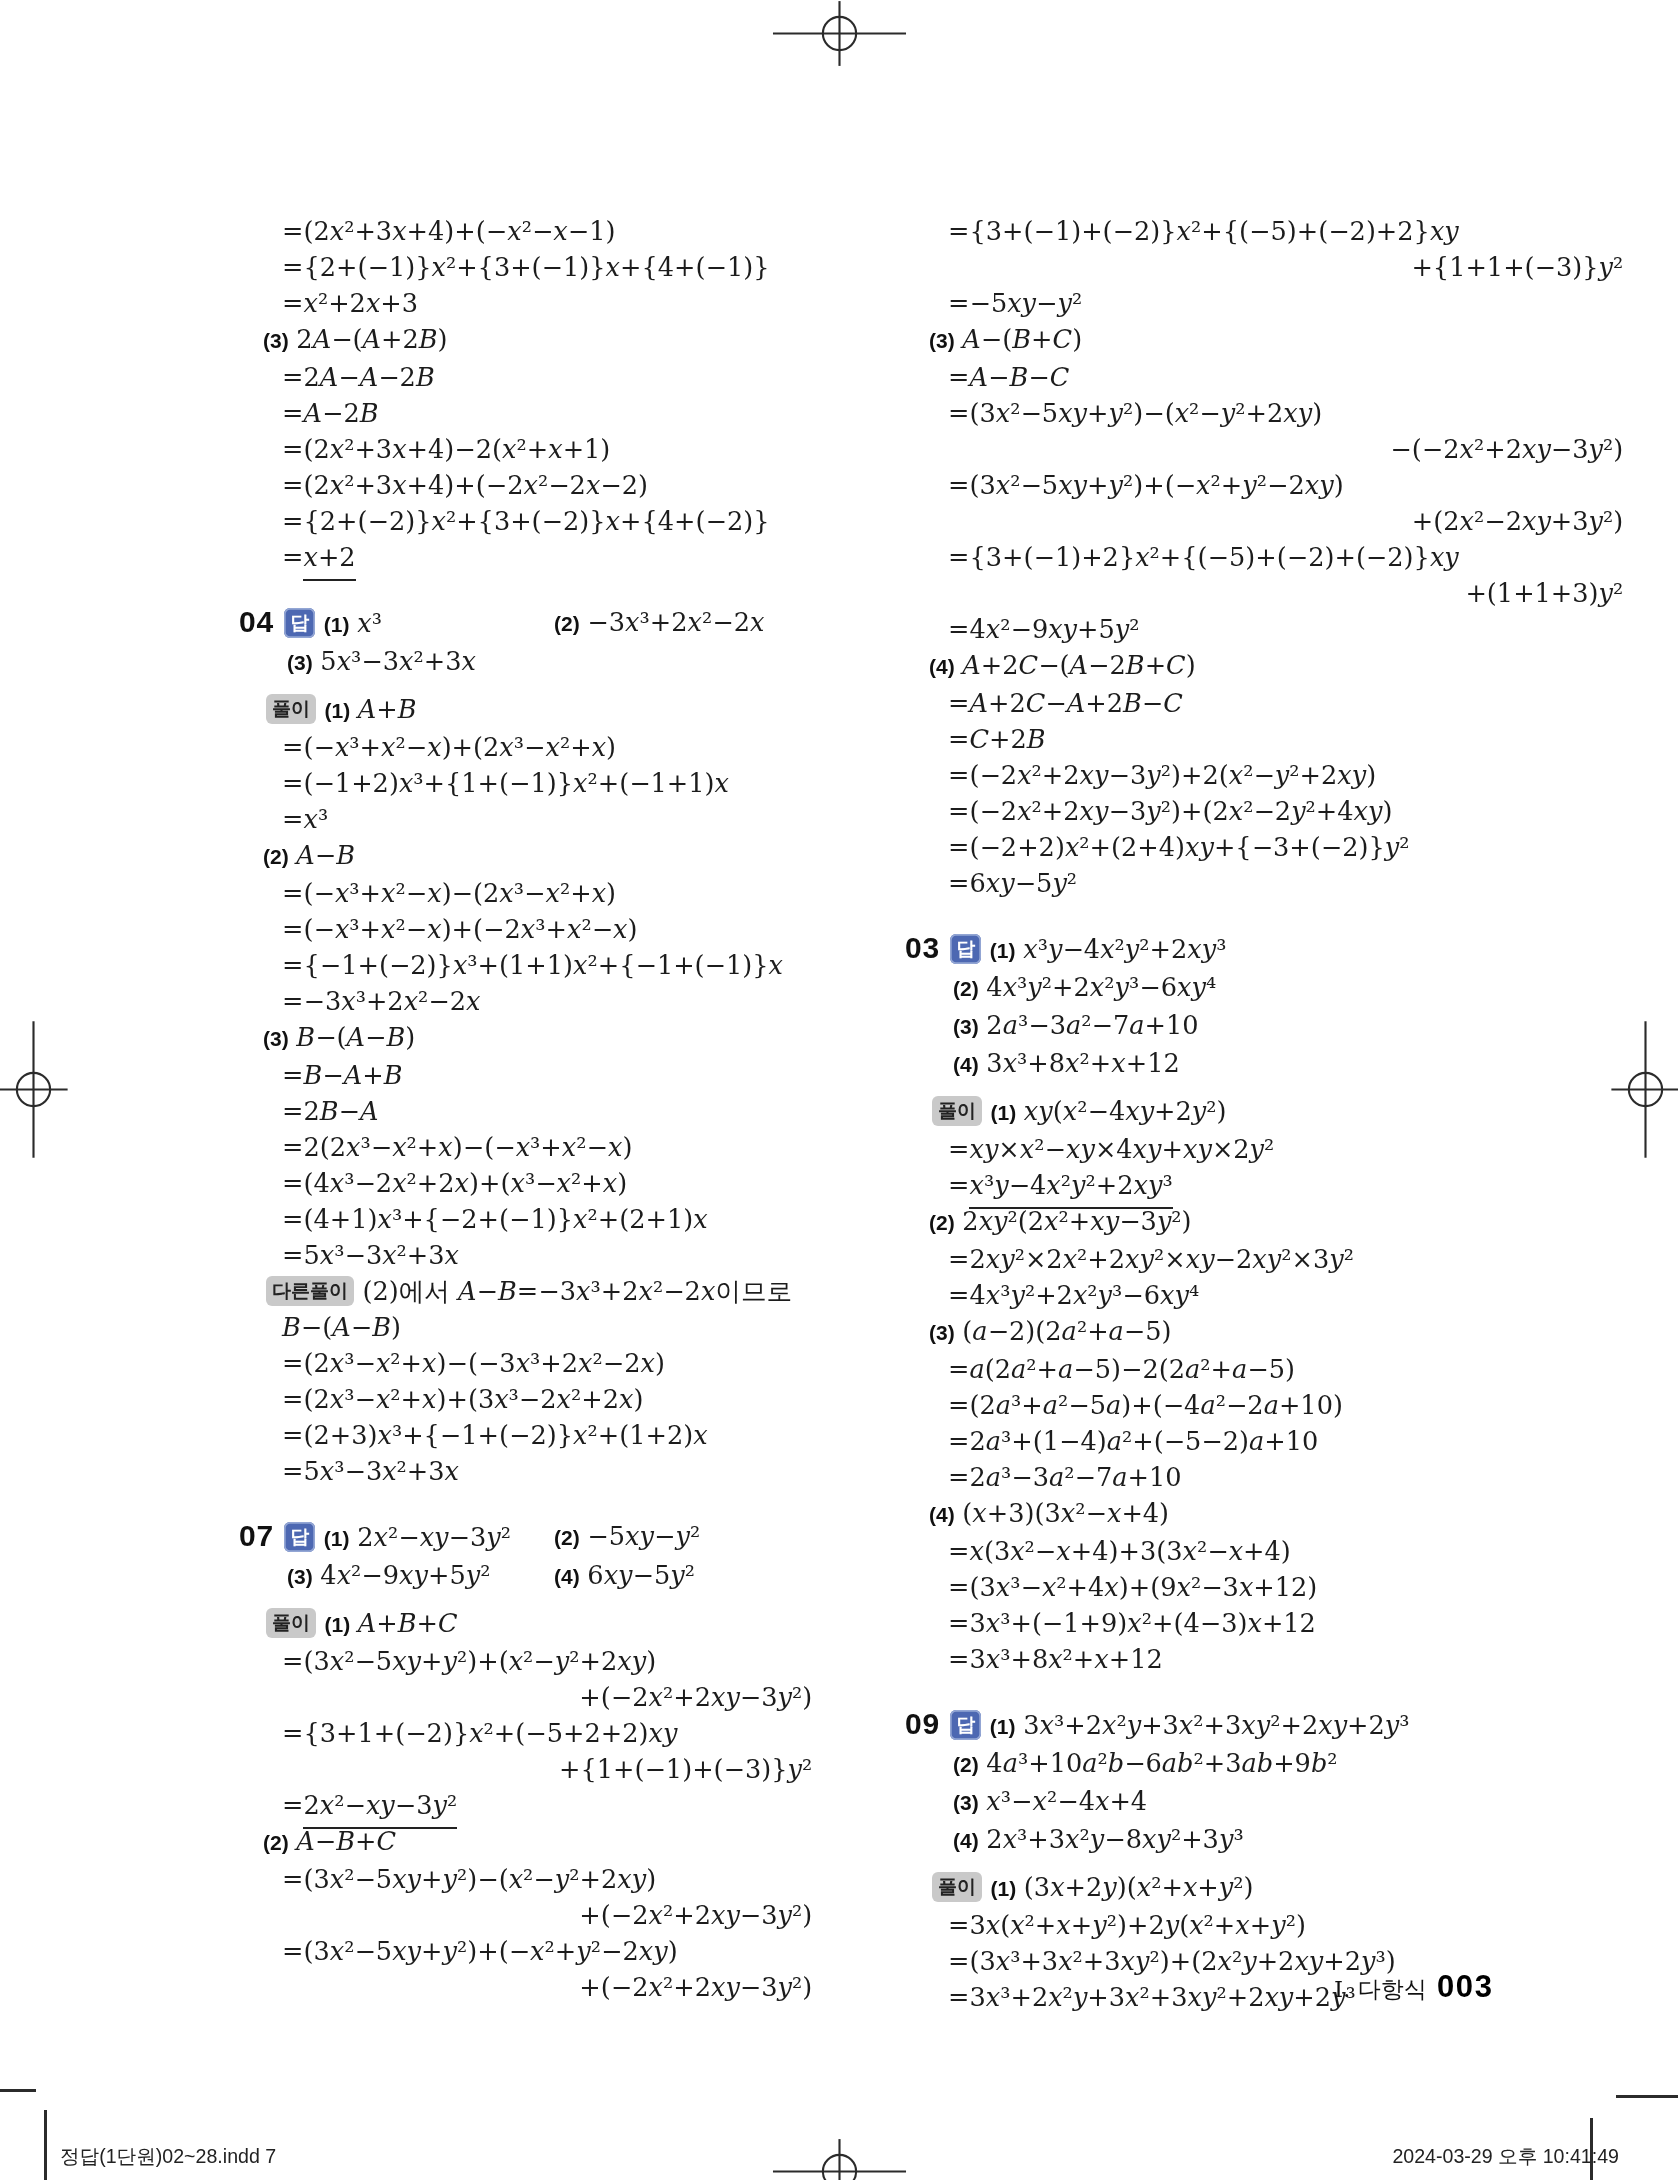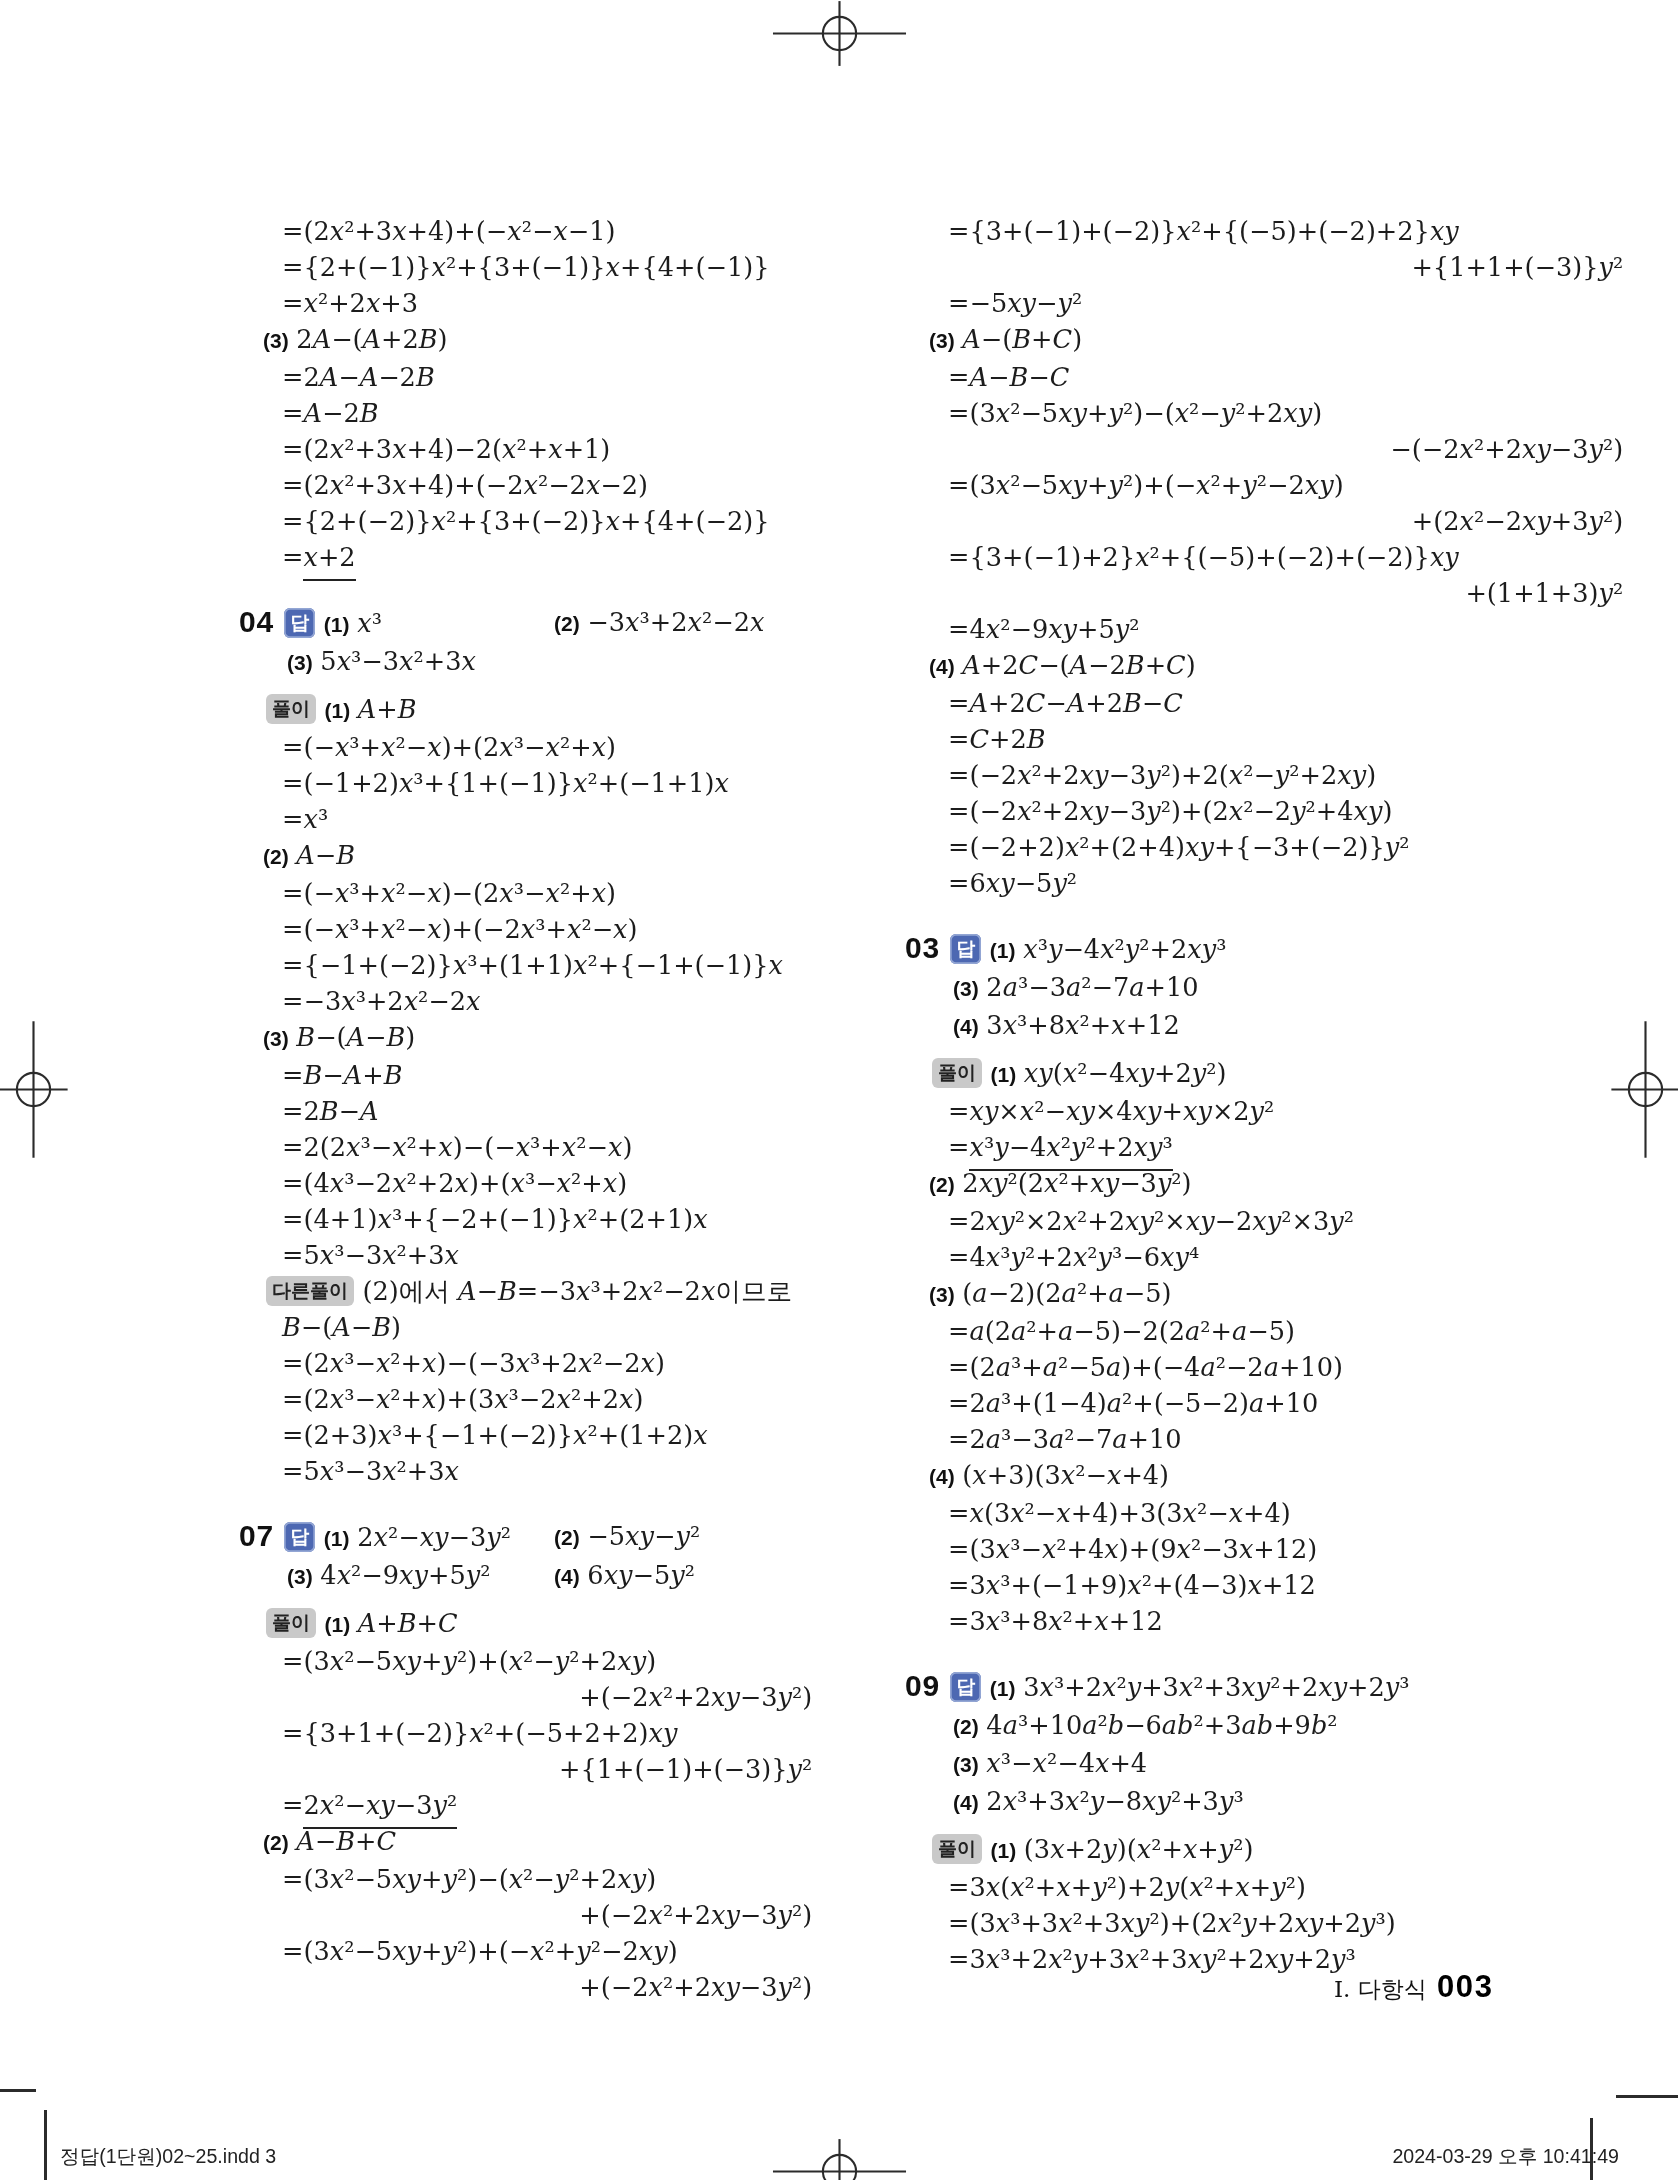--- a/index.html
+++ b/index.html
@@ -149,20 +149,21 @@
       <div class="row t-cont"><span class="math">+(1+1+3)<i>y</i>²</span></div>
       <div class="row t-eq"><span class="math">=4<i>x</i>²−9<i>xy</i>+5<i>y</i>²</span></div>
       <div class="row t-item"><span class="lbl">(4)</span><span class="math"><i>A</i>+2<i>C</i>−(<i>A</i>−2<i>B</i>+<i>C</i>)</span></div>
       <div class="row t-eq"><span class="math">=<i>A</i>+2<i>C</i>−<i>A</i>+2<i>B</i>−<i>C</i></span></div>
       <div class="row t-eq"><span class="math">=<i>C</i>+2<i>B</i></span></div>
       <div class="row t-eq"><span class="math">=(−2<i>x</i>²+2<i>xy</i>−3<i>y</i>²)+2(<i>x</i>²−<i>y</i>²+2<i>xy</i>)</span></div>
       <div class="row t-eq"><span class="math">=(−2<i>x</i>²+2<i>xy</i>−3<i>y</i>²)+(2<i>x</i>²−2<i>y</i>²+4<i>xy</i>)</span></div>
       <div class="row t-eq"><span class="math">=(−2+2)<i>x</i>²+(2+4)<i>xy</i>+{−3+(−2)}<i>y</i>²</span></div>
       <div class="row t-eq"><span class="math">=6<i>xy</i>−5<i>y</i>²</span></div>
       <div class="row t-prob gap"><span class="pnum">03</span><span class="badge b-ans">답</span><span class="lbl">(1)</span><span class="math"><i>x</i>³<i>y</i>−4<i>x</i>²<i>y</i>²+2<i>xy</i>³</span></div>
+      <div class="row t-ansrow"><span class="lbl">(2)</span><span class="math">4<i>x</i>³<i>y</i>²+2<i>x</i>²<i>y</i>³−6<i>xy</i>⁴</span></div>
       <div class="row t-ansrow"><span class="lbl">(3)</span><span class="math">2<i>a</i>³−3<i>a</i>²−7<i>a</i>+10</span></div>
       <div class="row t-ansrow"><span class="lbl">(4)</span><span class="math">3<i>x</i>³+8<i>x</i>²+<i>x</i>+12</span></div>
       <div class="row t-sol"><span class="badge b-sol">풀이</span><span class="lbl">(1)</span><span class="math"><i>xy</i>(<i>x</i>²−4<i>xy</i>+2<i>y</i>²)</span></div>
       <div class="row t-eq"><span class="math">=<i>xy</i>×<i>x</i>²−<i>xy</i>×4<i>xy</i>+<i>xy</i>×2<i>y</i>²</span></div>
       <div class="row t-eq"><span class="math">=<span class="ul"><i>x</i>³<i>y</i>−4<i>x</i>²<i>y</i>²+2<i>xy</i>³</span></span></div>
       <div class="row t-item"><span class="lbl">(2)</span><span class="math">2<i>xy</i>²(2<i>x</i>²+<i>xy</i>−3<i>y</i>²)</span></div>
       <div class="row t-eq"><span class="math">=2<i>xy</i>²×2<i>x</i>²+2<i>xy</i>²×<i>xy</i>−2<i>xy</i>²×3<i>y</i>²</span></div>
       <div class="row t-eq"><span class="math">=4<i>x</i>³<i>y</i>²+2<i>x</i>²<i>y</i>³−6<i>xy</i>⁴</span></div>
       <div class="row t-item"><span class="lbl">(3)</span><span class="math">(<i>a</i>−2)(2<i>a</i>²+<i>a</i>−5)</span></div>
       <div class="row t-eq"><span class="math">=<i>a</i>(2<i>a</i>²+<i>a</i>−5)−2(2<i>a</i>²+<i>a</i>−5)</span></div>
@@ -181,17 +182,17 @@
       <div class="row t-sol"><span class="badge b-sol">풀이</span><span class="lbl">(1)</span><span class="math">(3<i>x</i>+2<i>y</i>)(<i>x</i>²+<i>x</i>+<i>y</i>²)</span></div>
       <div class="row t-eq"><span class="math">=3<i>x</i>(<i>x</i>²+<i>x</i>+<i>y</i>²)+2<i>y</i>(<i>x</i>²+<i>x</i>+<i>y</i>²)</span></div>
       <div class="row t-eq"><span class="math">=(3<i>x</i>³+3<i>x</i>²+3<i>xy</i>²)+(2<i>x</i>²<i>y</i>+2<i>xy</i>+2<i>y</i>³)</span></div>
       <div class="row t-eq"><span class="math">=3<i>x</i>³+2<i>x</i>²<i>y</i>+3<i>x</i>²+3<i>xy</i>²+2<i>xy</i>+2<i>y</i>³</span></div>
     </div>
 
   <div class="page-marker">
     <span class="chapter">Ⅰ. 다항식</span><span class="pageno">003</span>
   </div>
 
-  <div class="footer-text footer-file">정답(1단원)02~25.indd   3</div>
+  <div class="footer-text footer-file">정답(1단원)02~28.indd   7</div>
   <div class="footer-text footer-time">2024-03-29   오후 10:41:49</div>
 
 </div>
 
 
 </body></html>

